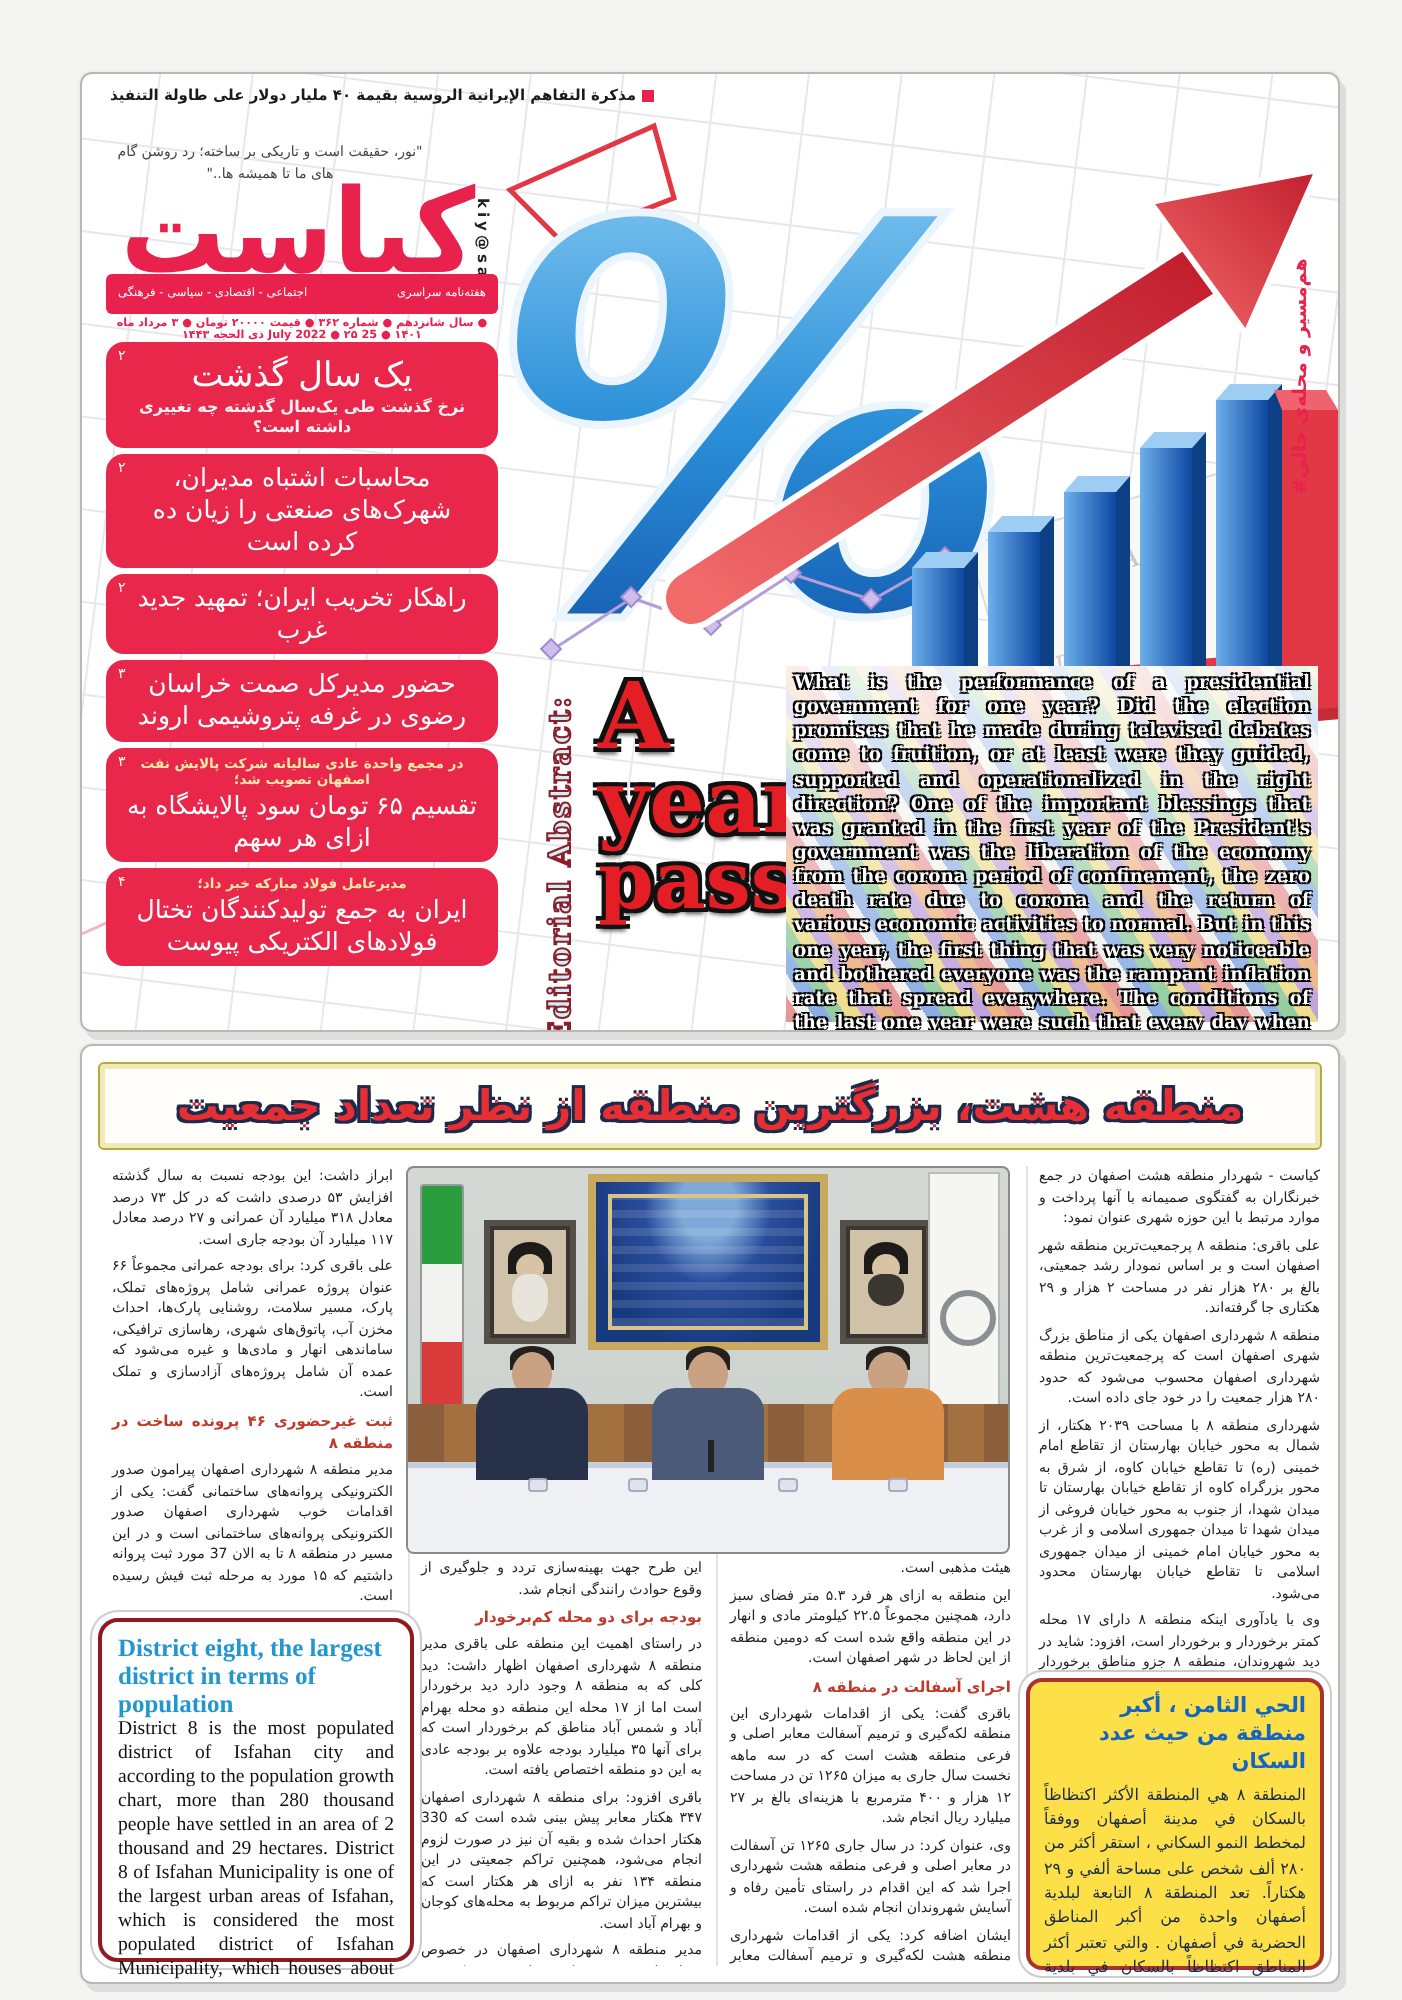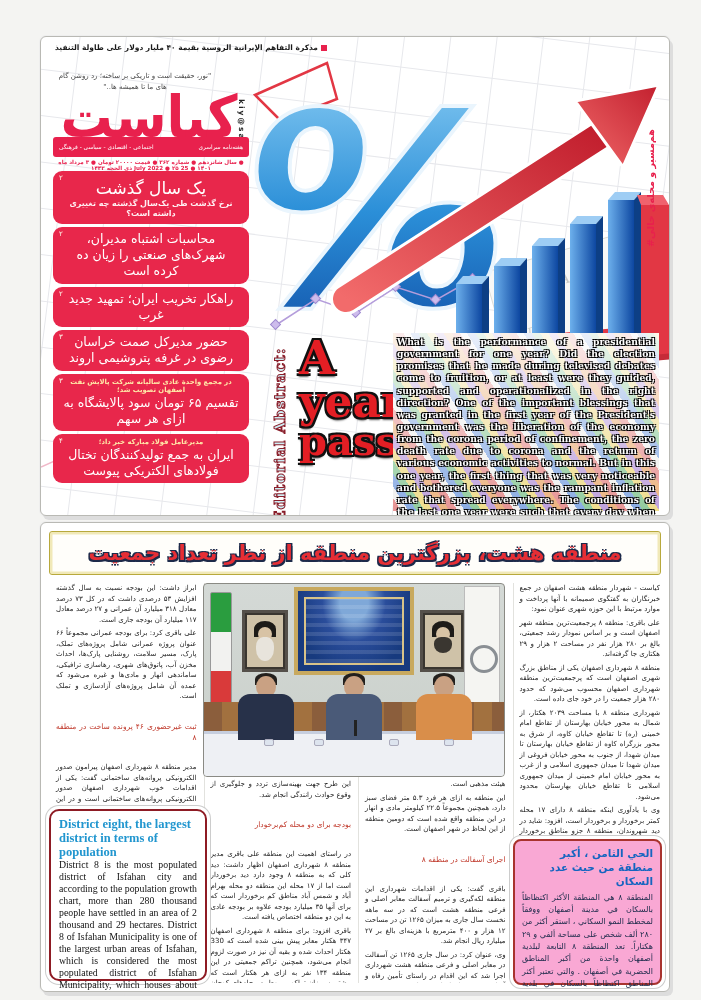--- a/index.html
+++ b/index.html
@@ -60,21 +60,21 @@
       display:flex;align-items:center;justify-content:center;background:#fffefa;}
   .article-headline .ht{direction:rtl;font-size:21px;font-weight:900;color:#e62e35;
       text-shadow:-1.5px -1.5px 0 #1d2a4a,1.5px -1.5px 0 #1d2a4a,-1.5px 1.5px 0 #1d2a4a,1.5px 1.5px 0 #1d2a4a;}
   .cols{position:absolute;left:9px;top:60px;width:610px;height:400px;display:flex;
       flex-direction:row-reverse;gap:7px;}
   .col{flex:1 1 0;direction:rtl;font-size:7px;line-height:1.5;color:#222;text-align:justify;
       overflow:hidden;border-left:1px solid #e2e2de;padding-left:6px;}
   .col:last-child{border-left:none;}
   .col .para{margin:0 0 3px 0;}
   .col .pad-photo{height:196px;}
-  .subhead{color:#c0392b;font-weight:normal;font-size:7.5px;margin:19px 0;}
+  .subhead{color:#c0392b;font-weight:bold;font-size:7.5px;margin:3px 0;}
 
   .photo{position:absolute;left:162px;top:60px;width:300px;height:192px;border:1px solid #8a8a84;
       border-radius:4px;background:linear-gradient(#d4d9d6,#c9cfc9);overflow:hidden;}
   .artwork{position:absolute;left:90px;top:3px;width:120px;height:88px;border:4px solid #c8a95e;
       background:radial-gradient(ellipse at 50% 15%,#7fa8d8 0 18%,#2a4d9b 40%,#173a7e 75%);box-sizing:border-box;}
   .artwork:before{content:"";position:absolute;inset:6px;border:2px solid #d8c389;
       background:repeating-linear-gradient(0deg,rgba(255,255,255,.12) 0 4px,transparent 4px 9px);}
   .portrait{position:absolute;top:26px;width:46px;height:62px;background:#3a3630;border:3px solid #55504a;
       box-sizing:border-box;}
   .portrait .inner{position:absolute;inset:2px;background:#cfc2a8;}
@@ -90,21 +90,21 @@
       background:repeating-linear-gradient(90deg,#8b5e3c 0 18px,#a2713f 18px 36px);}
   .meet-table{position:absolute;left:0;bottom:0;width:100%;height:42px;background:#eef0f4;
       border-top:3px solid #c6cede;}
   .cup{position:absolute;bottom:30px;width:8px;height:5px;border-radius:2px;background:#dde4ee;border:1px solid #aab;}
   .man{position:absolute;bottom:36px;width:64px;height:64px;}
   .man .head{position:absolute;left:22px;top:0;width:20px;height:22px;border-radius:50%;background:#c9a183;}
   .man .hair{position:absolute;left:21px;top:-3px;width:22px;height:12px;border-radius:50% 50% 0 0;background:#23201d;}
   .man .body{position:absolute;left:4px;top:18px;width:56px;height:46px;border-radius:12px 12px 0 0;}
   .mic{position:absolute;width:3px;height:16px;background:#222;bottom:40px;}
 
-  .box-ar{position:absolute;left:472px;top:316px;width:149px;height:146px;background:#f9a8d4;
+  .box-ar{position:absolute;left:472px;top:316px;width:149px;height:146px;background:#fde047;
       border:2px solid #a8332e;border-radius:8px;box-shadow:0 0 0 3px #fff,0 0 0 4px #ccc;
       padding:5px 7px;box-sizing:border-box;direction:rtl;}
   .box-ar .bt{color:#1565c0;font-weight:900;font-size:10.5px;text-align:right;line-height:1.35;margin-bottom:3px;}
   .box-ar .bb{font-size:8px;color:#1b2a4a;line-height:1.55;text-align:justify;font-family:"DejaVu Sans",sans-serif;}
   .box-en{position:absolute;left:8px;top:286px;width:158px;height:172px;background:#fff;
       border:2.5px solid #8e1b24;border-radius:10px;box-shadow:0 0 0 3px #fff,0 0 0 4px #ccc;
       padding:7px 8px;box-sizing:border-box;font-family:"Liberation Serif",serif;}
   .box-en .bt{color:#2196cf;font-weight:bold;font-size:12.5px;line-height:1.1;margin-bottom:0;}
   .box-en .bb{font-size:9.8px;color:#111;line-height:1.22;text-align:justify;}
 </style>

